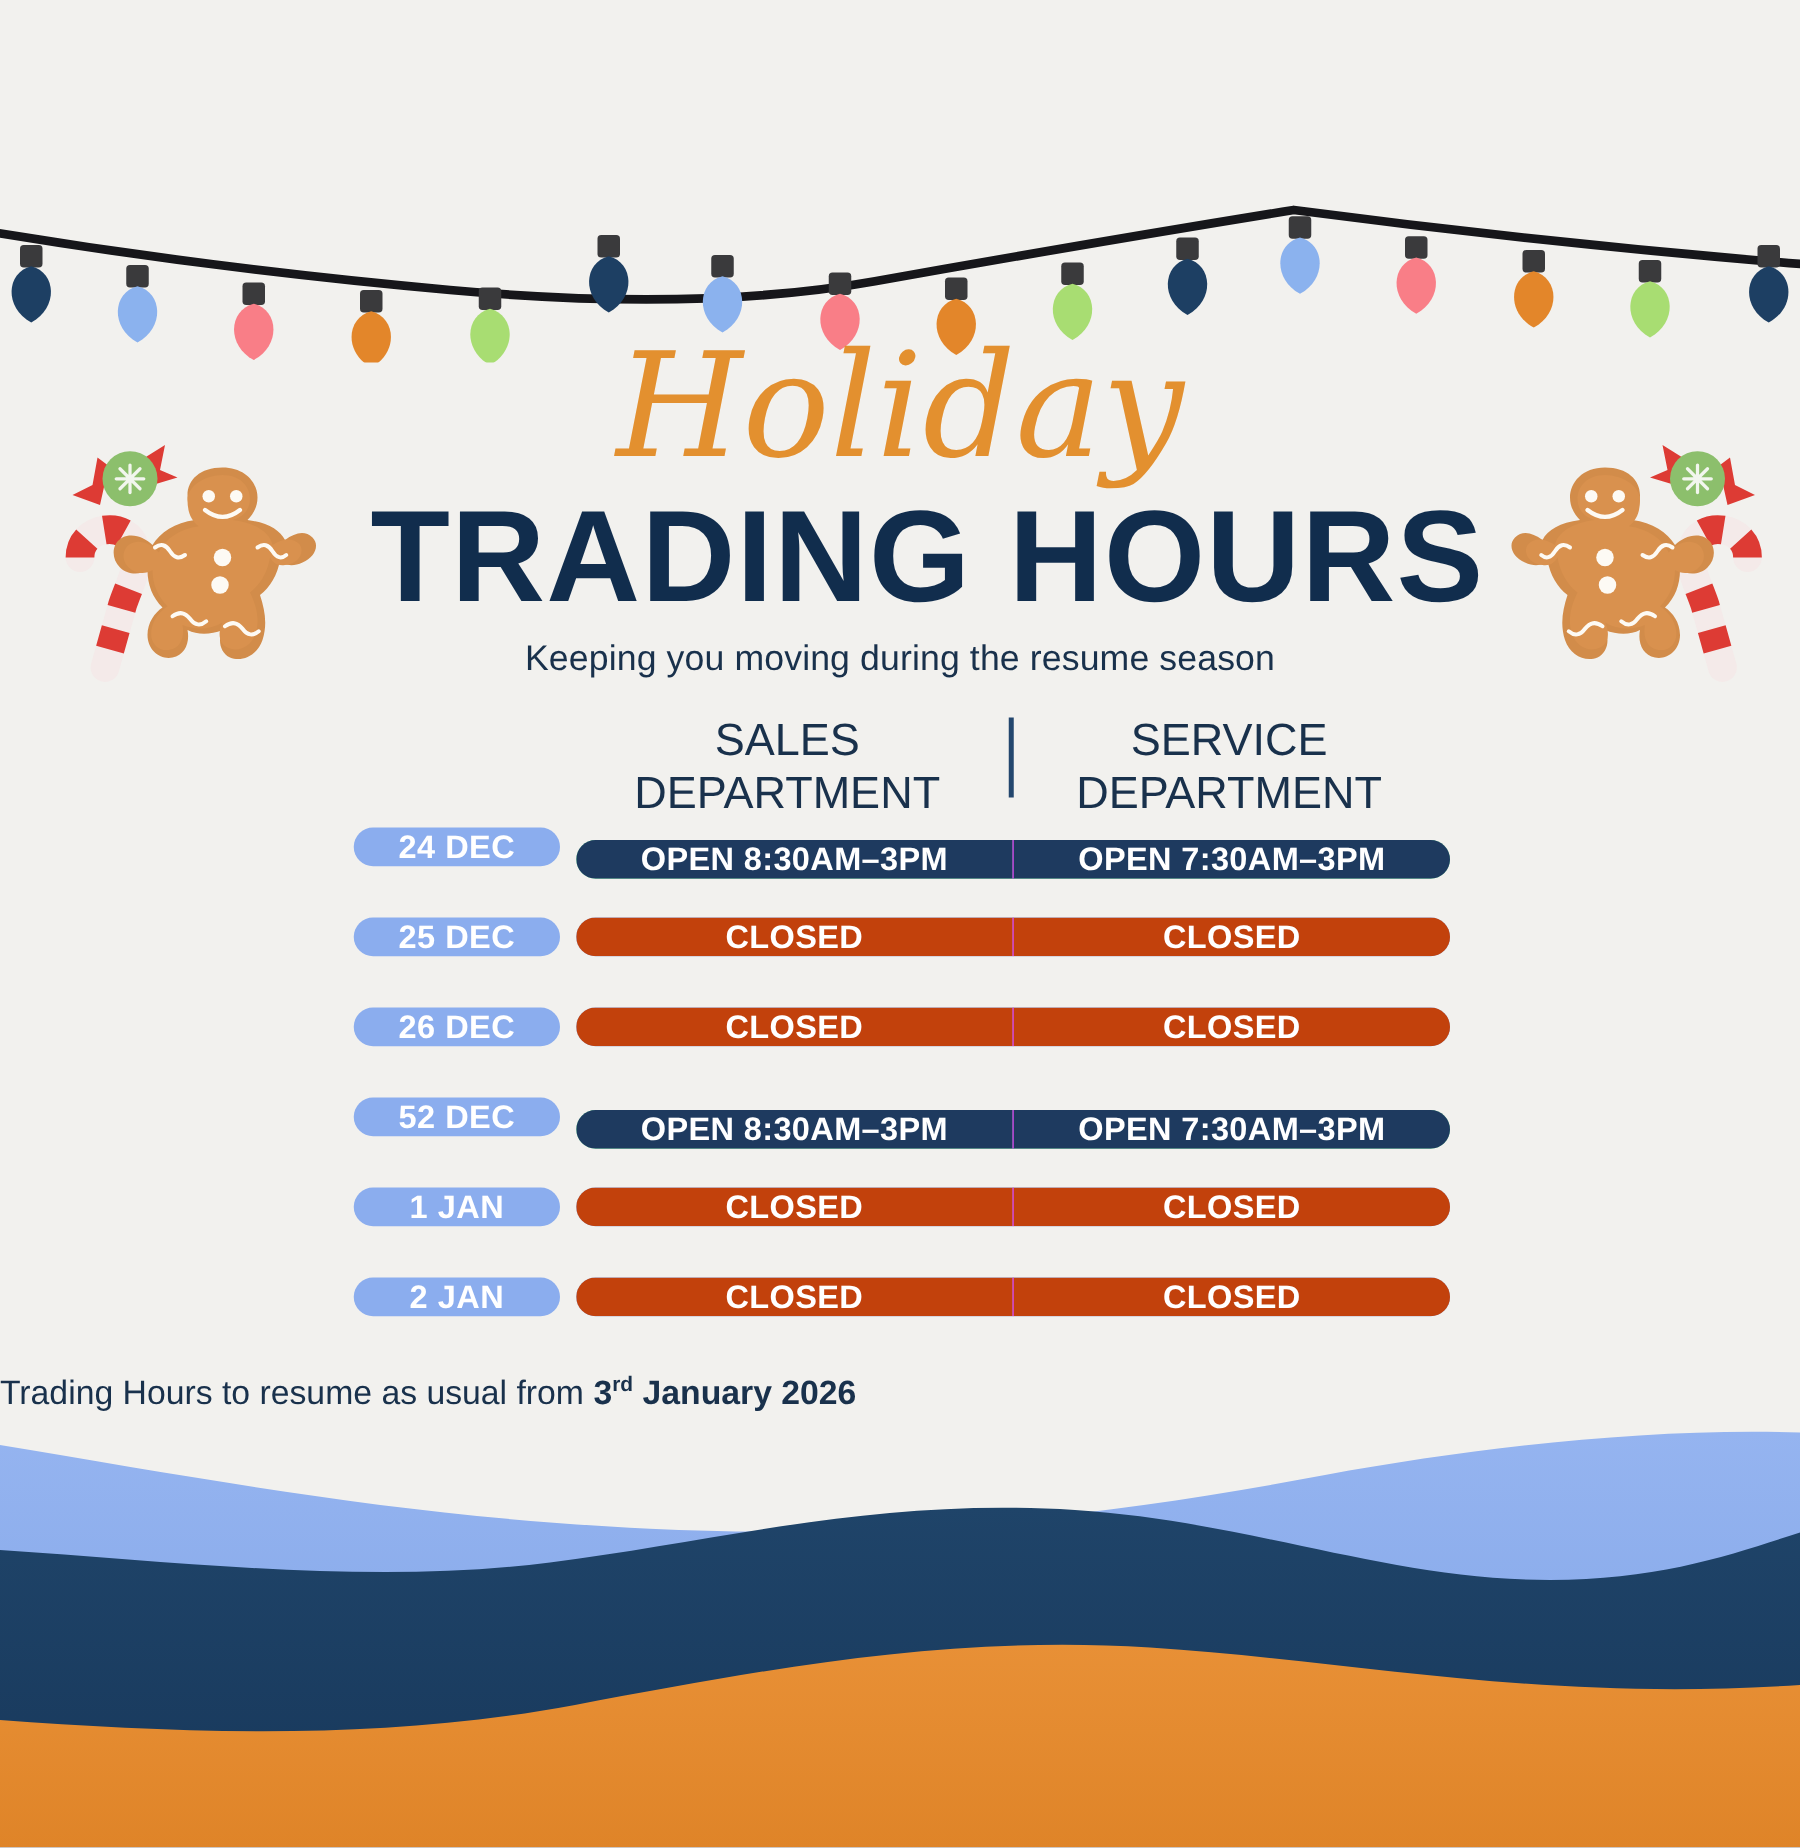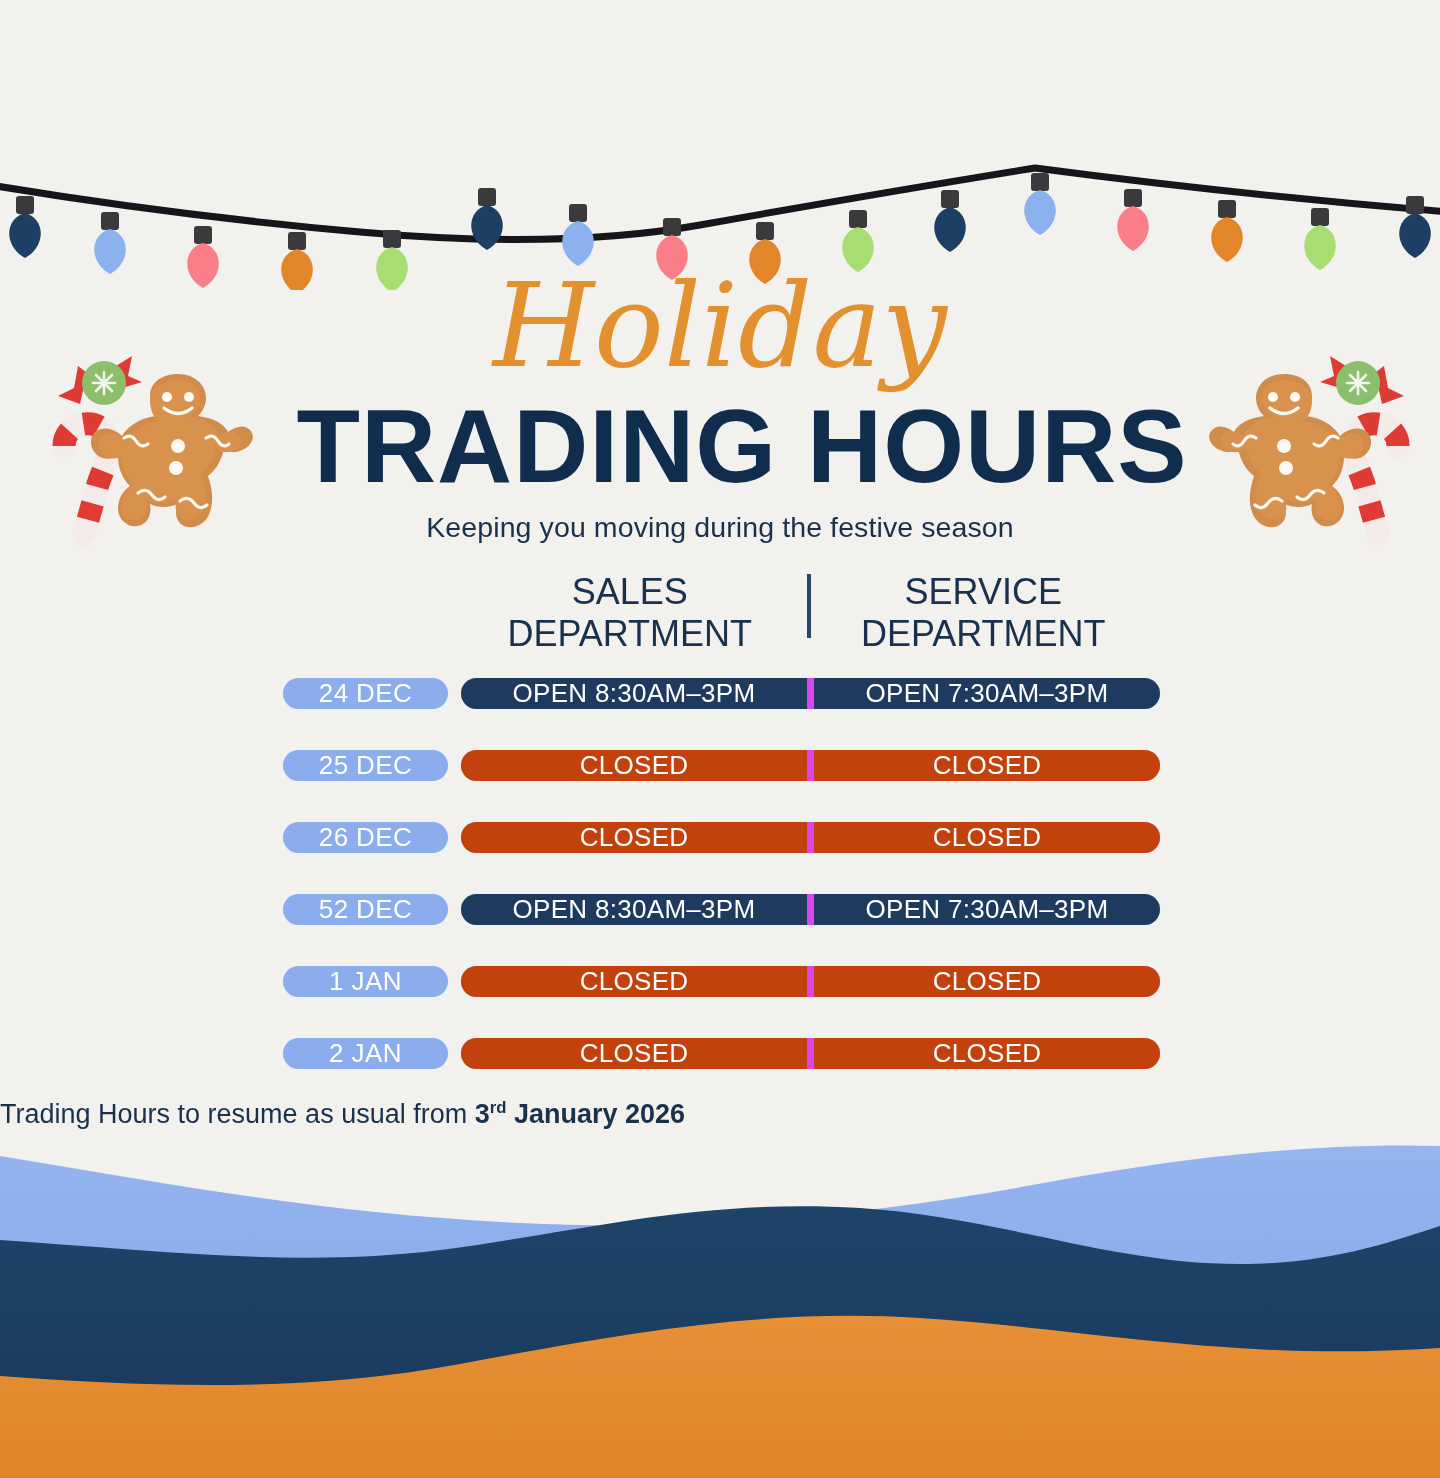--- a/index.html
+++ b/index.html
@@ -75,23 +75,24 @@
   }
   .th-divider{
     position:absolute;
     left:524px;top:6px;
     width:4px;height:64px;
     background:#24476e;
   }
 
   .row{
     display:flex;
-    align-items:flex-end;
+    align-items:center;
     margin-bottom:9px;
     height:63px;
+    font-weight:bold;
   }
   .date-pill{
     width:165px;flex:none;
     border-radius:40px;
     background:#8badee;
     color:#ffffff;
     font-size:26px;
     display:flex;align-items:center;justify-content:center;
     letter-spacing:.4px;
   }
@@ -102,21 +103,21 @@
     border-radius:40px;
     overflow:hidden;
   }
   .cell{
     flex:1;
     display:flex;align-items:center;justify-content:center;
     font-size:26px;
     color:#ffffff;
     letter-spacing:.3px;
   }
-  .cell + .cell{border-left:7px solid #d946ef;}
+  .cell + .cell{border-left:1px solid #d946ef;}
   .row.open .cells{background:#86efac;margin-top:20px;}
   .row.open .cell{background:#1e3a5f;}
   .row.closed .cells{background:#8badee;}
   .row.closed .cell{background:#c2410c;}
 
   .footer-note{
     position:absolute;left:0;right:0;top:1098px;
     text-align:left;
     font-size:27px;
     color:#19314c;
@@ -297,21 +298,21 @@
         <path d="M 96 100 q 7 -5 12 3 q 5 8 12 3" fill="none" stroke="#fdfaf4" stroke-width="3.2" stroke-linecap="round"></path>
         <path d="M 178 100 q 7 -5 12 3 q 5 8 11 3" fill="none" stroke="#fdfaf4" stroke-width="3.2" stroke-linecap="round"></path>
         <path d="M 110 155 q 8 -6 14 2 q 6 8 13 2" fill="none" stroke="#fdfaf4" stroke-width="3.2" stroke-linecap="round"></path>
         <path d="M 152 163 q 8 -6 14 2 q 6 8 13 2" fill="none" stroke="#fdfaf4" stroke-width="3.2" stroke-linecap="round"></path>
       </g>
     </g>
   </svg>
 
   <div class="script-title">Holiday</div>
   <div class="main-title">TRADING HOURS</div>
-  <div class="subtitle">Keeping you moving during the festive season</div>
+  <div class="subtitle">Keeping you moving during the resume season</div>
 
   <div class="table">
 
     <div class="thead">
       <div class="th-spacer"></div>
       <div class="th">
         <div>SALES</div>
         <div>DEPARTMENT</div>
       </div>
       <div class="th">

